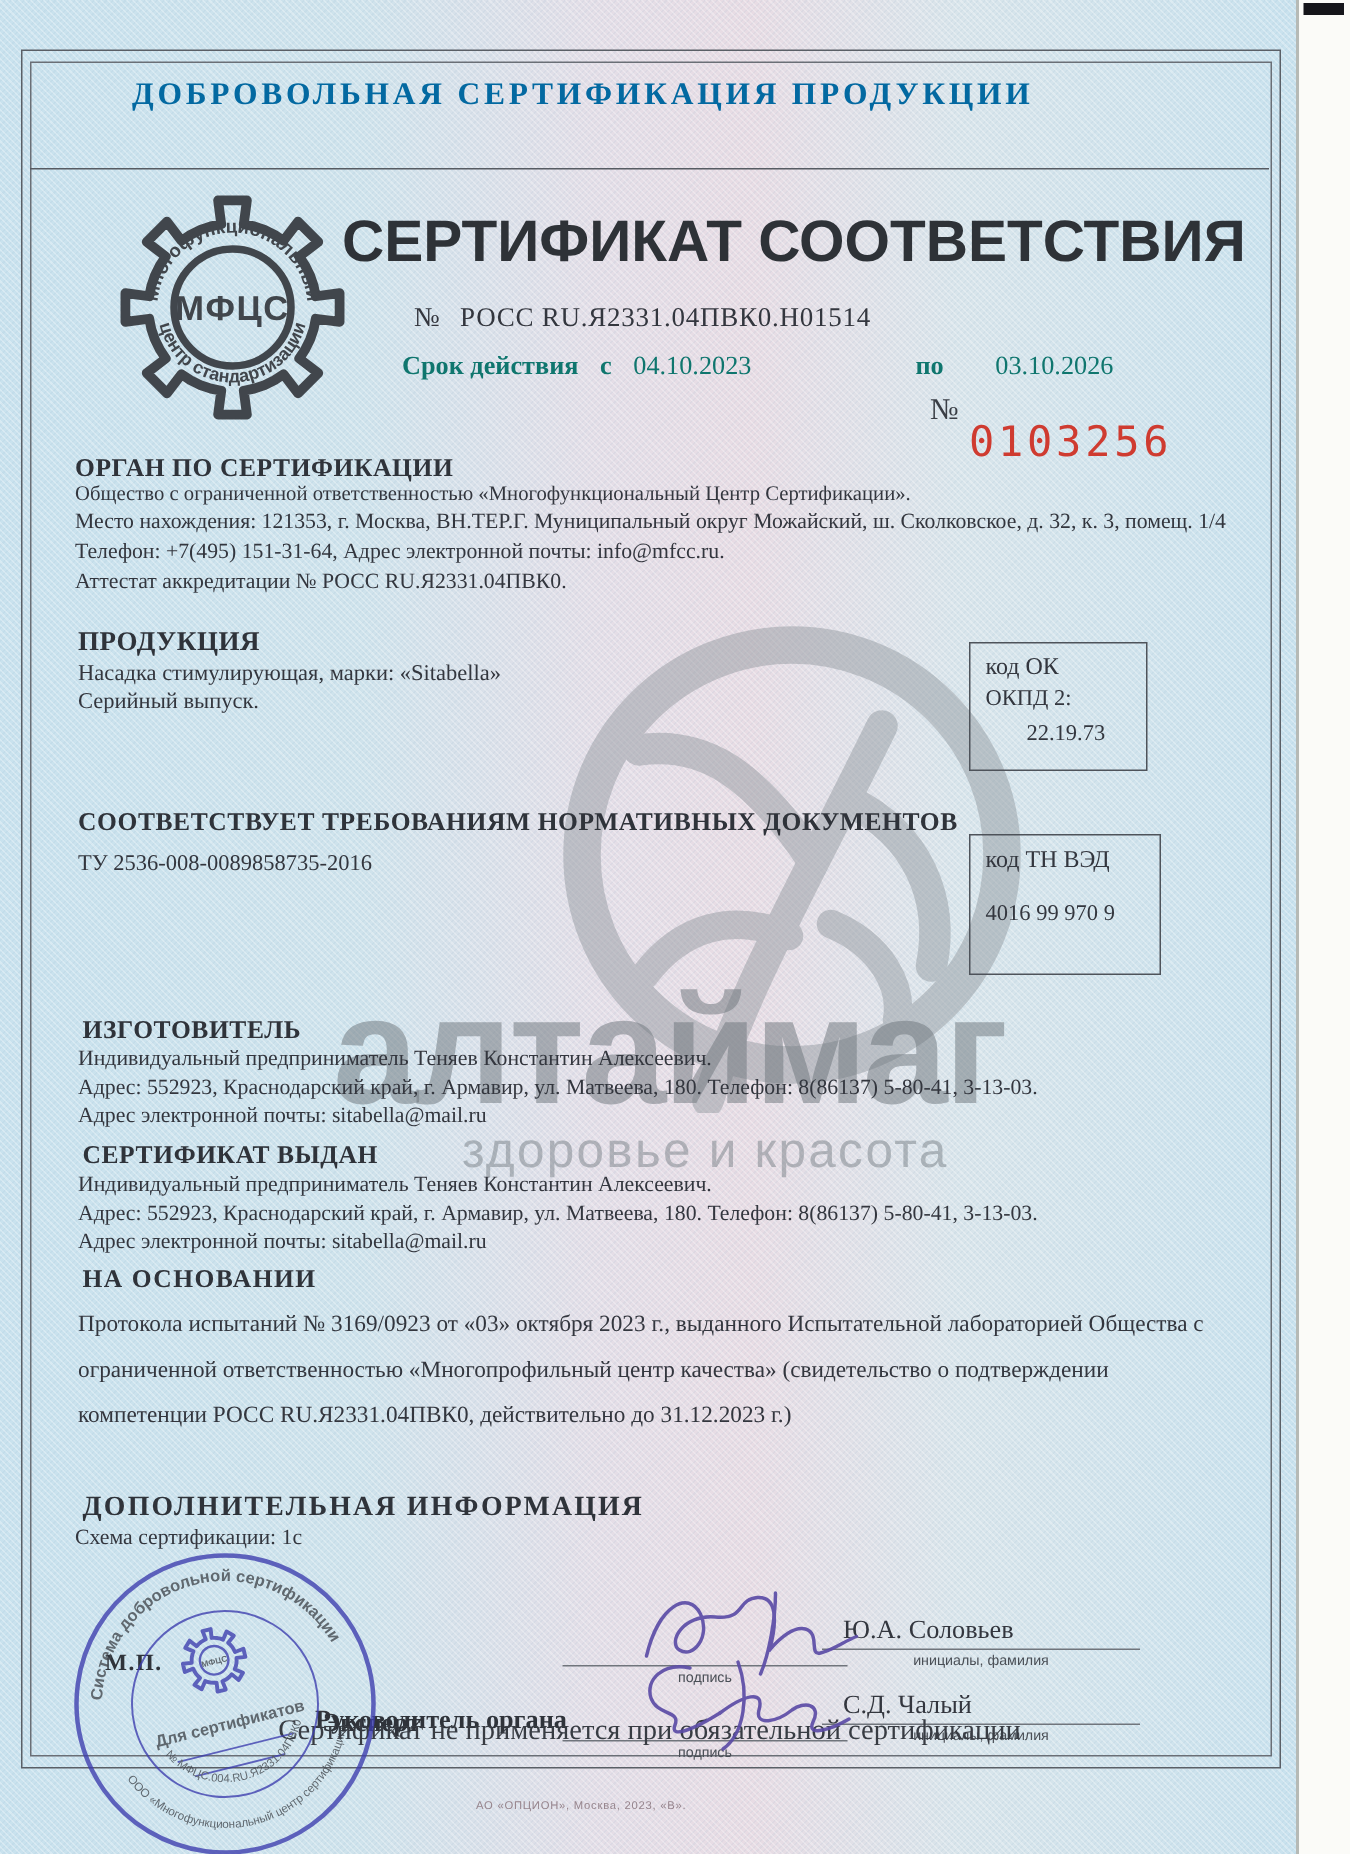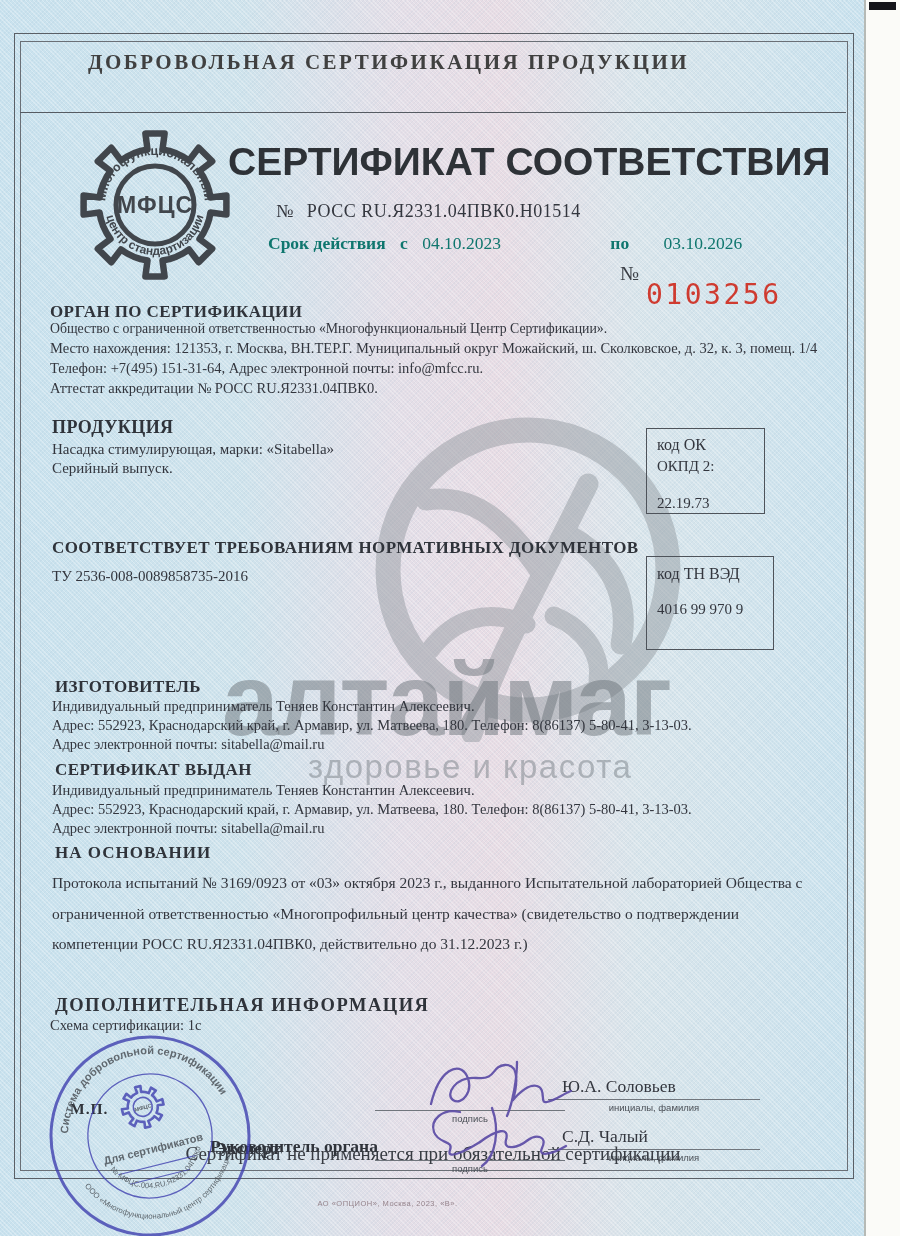--- a/index.html
+++ b/index.html
@@ -15,21 +15,21 @@
   .ser{font-family:"Liberation Serif",serif;}
   .sans{font-family:"Liberation Sans",sans-serif;}
   .mono{font-family:"DejaVu Sans Mono",monospace;margin-top:20px;}
 
   
   .frame-outer{left:14px;top:33px;width:838px;height:1144px;border:1.7px solid #5a5f66;}
   .frame-inner{left:20px;top:41px;width:826px;height:1128px;border:1px solid #6a6f76;}
   .band-line{left:20px;top:112px;width:826px;height:0;border-top:1.6px solid #565b62;}
 
   
-  #form-header{left:88px;top:50px;width:720px;font-size:21px;font-weight:bold;letter-spacing:2.5px;color:#404040;}
+  #form-header{left:88px;top:50px;width:720px;font-size:21px;font-weight:bold;letter-spacing:2.5px;color:#0369a1;}
   #doc-title{left:228px;top:140px;width:600px;font-size:39px;font-weight:bold;color:#2e3237;
              font-family:"Liberation Sans",sans-serif;letter-spacing:0px;white-space:nowrap;}
   .numline{left:276px;top:201px;font-size:18px;letter-spacing:.5px;color:#33363e;}
   .validity{top:233px;font-size:17.5px;color:#0f766e;}
   #blank-no-label{left:620px;top:262px;font-size:20px;color:#3a3e45;}
   #blank-no{left:646px;top:258px;font-size:28px;letter-spacing:2.5px;color:#cf3b30;font-weight:500;}
 
   .s-head{font-weight:bold;font-size:17px;letter-spacing:.4px;color:#2f333a;white-space:nowrap;}
   .s-line{font-size:14.5px;color:#33363e;white-space:nowrap;}
 
@@ -122,21 +122,21 @@
 <div class="abs s-line z2" style="left:50px;top:340px;">Место нахождения: 121353, г. Москва, ВН.ТЕР.Г. Муниципальный округ Можайский, ш. Сколковское, д. 32, к. 3, помещ. 1/4</div>
 <div class="abs s-line z2" style="left:50px;top:360px;">Телефон: +7(495) 151-31-64, Адрес электронной почты: info@mfcc.ru.</div>
 <div class="abs s-line z2" style="left:50px;top:380px;">Аттестат аккредитации № РОСС RU.Я2331.04ПВК0.</div>
 
 <div class="abs s-head z2" style="left:52px;top:417px;font-size:18px;">ПРОДУКЦИЯ</div>
 <div class="abs s-line z2" style="left:52px;top:441px;font-size:15px;">Насадка стимулирующая, марки: «Sitabella»</div>
 <div class="abs s-line z2" style="left:52px;top:460px;font-size:15px;">Серийный выпуск.</div>
 <div class="abs code-box z2" style="left:646px;top:428px;width:117px;height:84px;">
   <div style="margin-top:7px;font-size:16px;">код ОК</div>
   <div style="margin-top:4px;font-size:15px;">ОКПД 2:</div>
-  <div style="margin-top:20px;font-size:15px;">22.19.73</div>
+  <div style="margin-top:6px;font-size:15px;text-align:center;">22.19.73</div>
 </div>
 
 <div class="abs s-head z2" style="left:52px;top:538px;">СООТВЕТСТВУЕТ ТРЕБОВАНИЯМ НОРМАТИВНЫХ ДОКУМЕНТОВ</div>
 <div class="abs s-line z2" style="left:52px;top:568px;font-size:15px;">ТУ 2536-008-0089858735-2016</div>
 <div class="abs code-box z2" style="left:646px;top:556px;width:126px;height:92px;">
   <div style="margin-top:8px;font-size:16px;">код ТН ВЭД</div>
   <div style="margin-top:18px;font-size:15px;">4016 99 970 9</div>
 </div>
 
 <div class="abs s-head z2" style="left:55px;top:677px;">ИЗГОТОВИТЕЛЬ</div>

